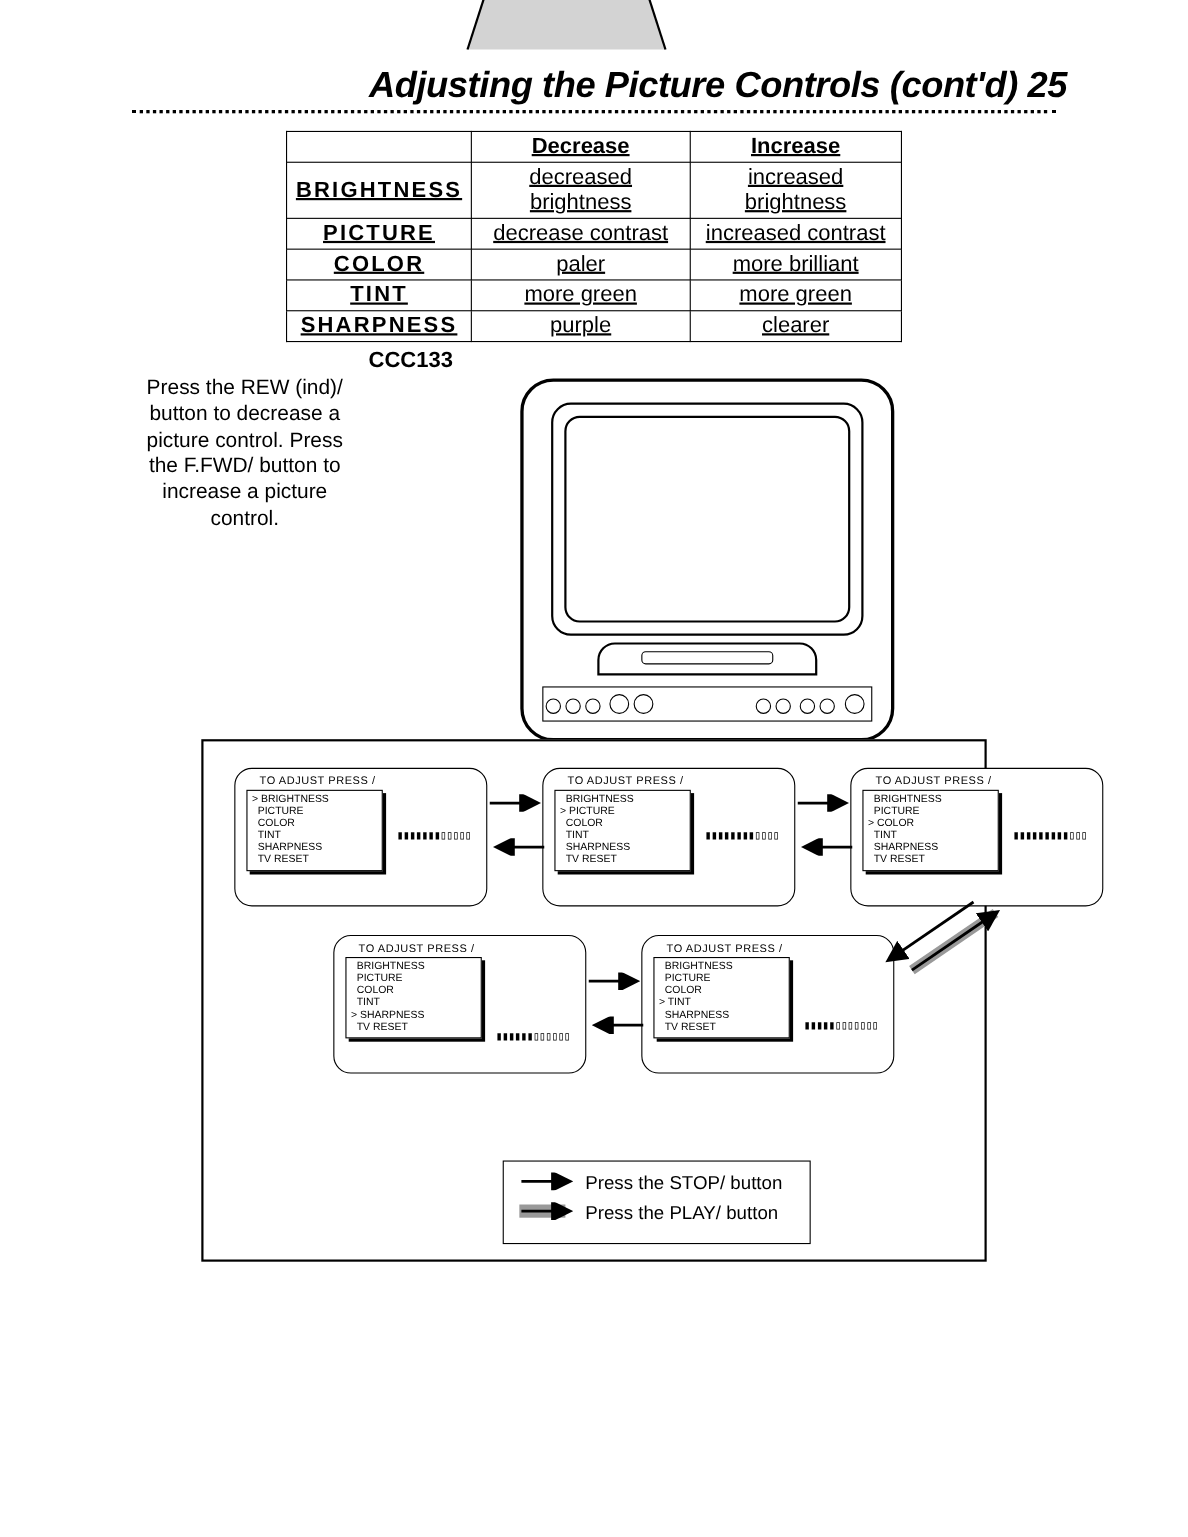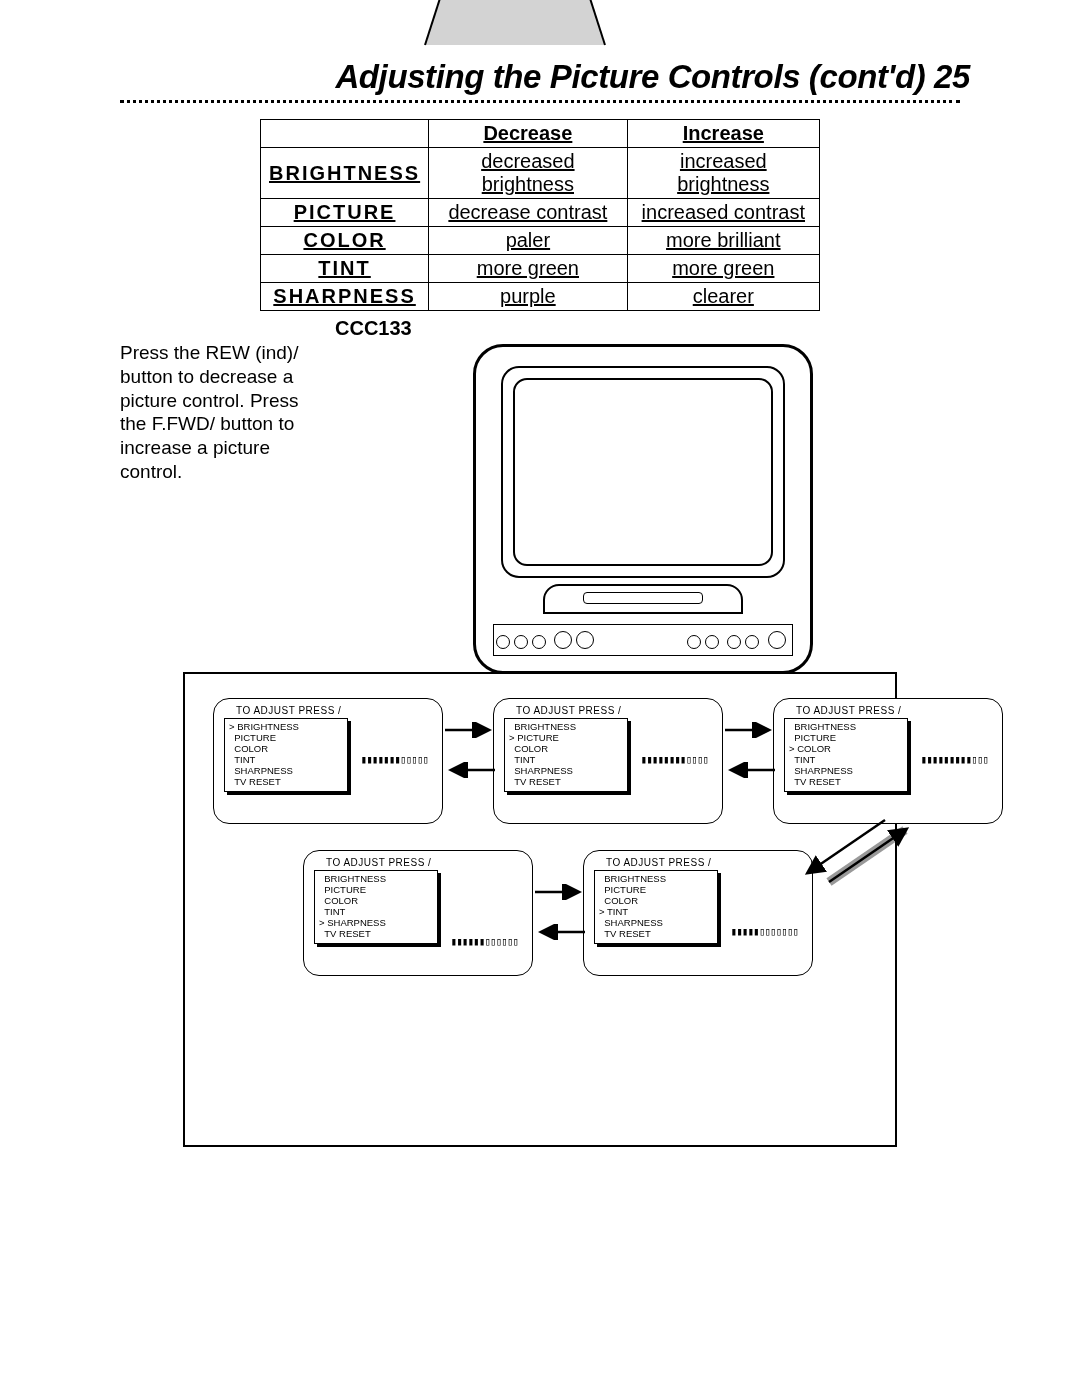--- a/index.html
+++ b/index.html
@@ -4,21 +4,21 @@
 <style>
   html,body { margin:0; padding:0; background:#fff; font-family: Arial, Helvetica, sans-serif; color:#000; }
   .page { width:1080px; height:1397px; position:relative; box-sizing:border-box; padding:40px 120px 40px 120px; }
   .title { font-family: Liberation Sans, sans-serif; font-style:italic; font-weight:bold; font-size:33px; text-align:right; margin-top:18px; margin-right:-10px; letter-spacing:-0.4px; }
   .dots { margin-top:4px; height:2px; border:none; border-top:3px dotted #000; }
   table.ctrl { border-collapse:collapse; width:560px; margin:14px auto 0 auto;text-decoration:underline; }
   table.ctrl td, table.ctrl th { border:1px solid #000; padding:2px 8px; font-size:20px; text-align:center; }
   table.ctrl th { font-weight:bold; }
   table.ctrl .rowlabel { font-weight:bold; letter-spacing:2px; }
   .below-table { display:flex; margin-top:6px; }
-  .instr { width:205px; font-size:19px; line-height:1.25; padding-top:24px; }
+  .instr { width:205px; font-size:19px; line-height:1.25; padding-top:24px;text-align:center; }
   .modelwrap { flex:1; }
   .model { font-weight:bold; font-size:20px; margin-left:10px; }
   .tvbox { position:relative; width:340px; height:340px; margin:4px auto 0 auto; }
   .tvouter { position:absolute; left:0; top:0; width:340px; height:330px; border:3px solid #000; border-radius:30px; background:#fff; box-sizing:border-box; }
   .tvscreen { position:absolute; left:28px; top:22px; width:284px; height:212px; border:2px solid #000; border-radius:18px; box-sizing:border-box; }
   .tvinner { position:absolute; left:40px; top:34px; width:260px; height:188px; border:2px solid #000; border-radius:14px; box-sizing:border-box; }
   .vcrslot { position:absolute; left:70px; top:240px; width:200px; height:30px; border:2px solid #000; border-radius:16px 16px 0 0; box-sizing:border-box; background:#fff; }
   .vcrhole { position:absolute; left:110px; top:248px; width:120px; height:12px; border:1px solid #000; border-radius:4px; box-sizing:border-box; }
   .knobrow { position:absolute; left:20px; top:280px; width:300px; height:32px; border:1px solid #000; box-sizing:border-box; }
   .knob { display:inline-block; width:12px; height:12px; border:1px solid #000; border-radius:50%; margin:8px 2px 0 2px; }
@@ -201,16 +201,35 @@
       </svg>
 
     <svg class="arrow-svg" style="left:612px; top:140px;" width="100" height="70">
         <line x1="88" y1="6" x2="12" y2="58" stroke="#000" stroke-width="2.5" marker-end="url(#ah)"></line>
       </svg>
     <svg class="arrow-svg" style="left:632px; top:150px;" width="100" height="70">
       <line x1="12" y1="58" x2="88" y2="6" stroke="#999" stroke-width="9"></line>
       <line x1="12" y1="58" x2="88" y2="6" stroke="#000" stroke-width="2.5" marker-end="url(#ah)"></line>
     </svg>
 
+    <div class="legend">
+      <div class="row">
+        <span class="awrap">
+          <svg width="54" height="16">
+              <line x1="2" y1="8" x2="44" y2="8" stroke="#000" stroke-width="2.5" marker-end="url(#ah)"></line>
+            </svg>
+        </span>
+        <span>Press the STOP/ button</span>
+      </div>
+      <div class="row">
+        <span class="awrap">
+          <svg width="54" height="16">
+            <rect x="0" y="2" width="42" height="12" fill="#999"></rect>
+            <line x1="2" y1="8" x2="44" y2="8" stroke="#000" stroke-width="2.5" marker-end="url(#ah)"></line>
+          </svg>
+        </span>
+        <span>Press the PLAY/ button</span>
+      </div>
+    </div>
 
   </div>
 
 </div>
 
 </body></html>

